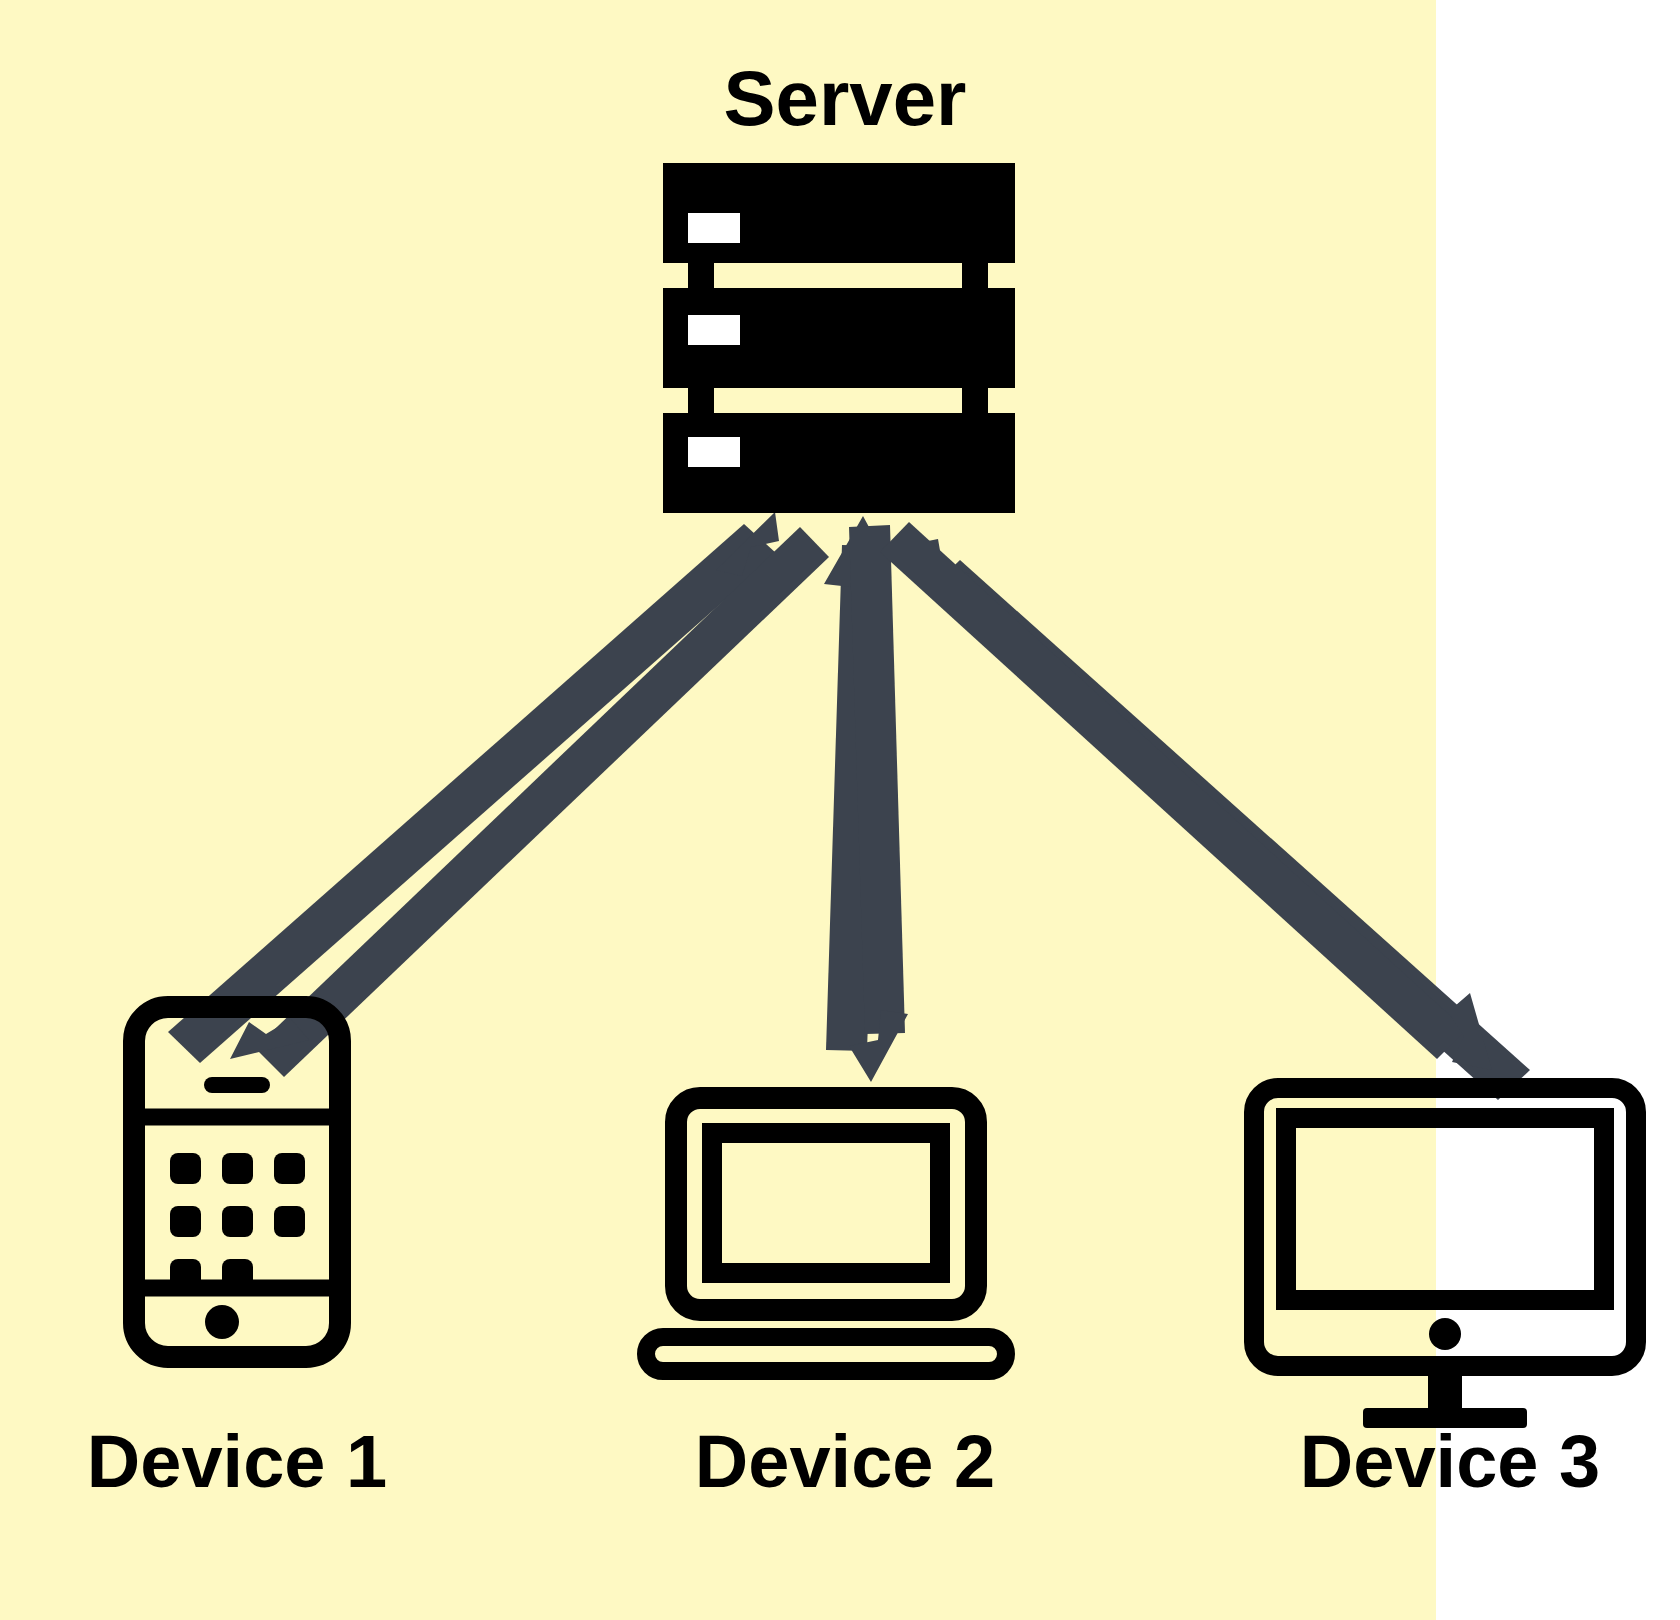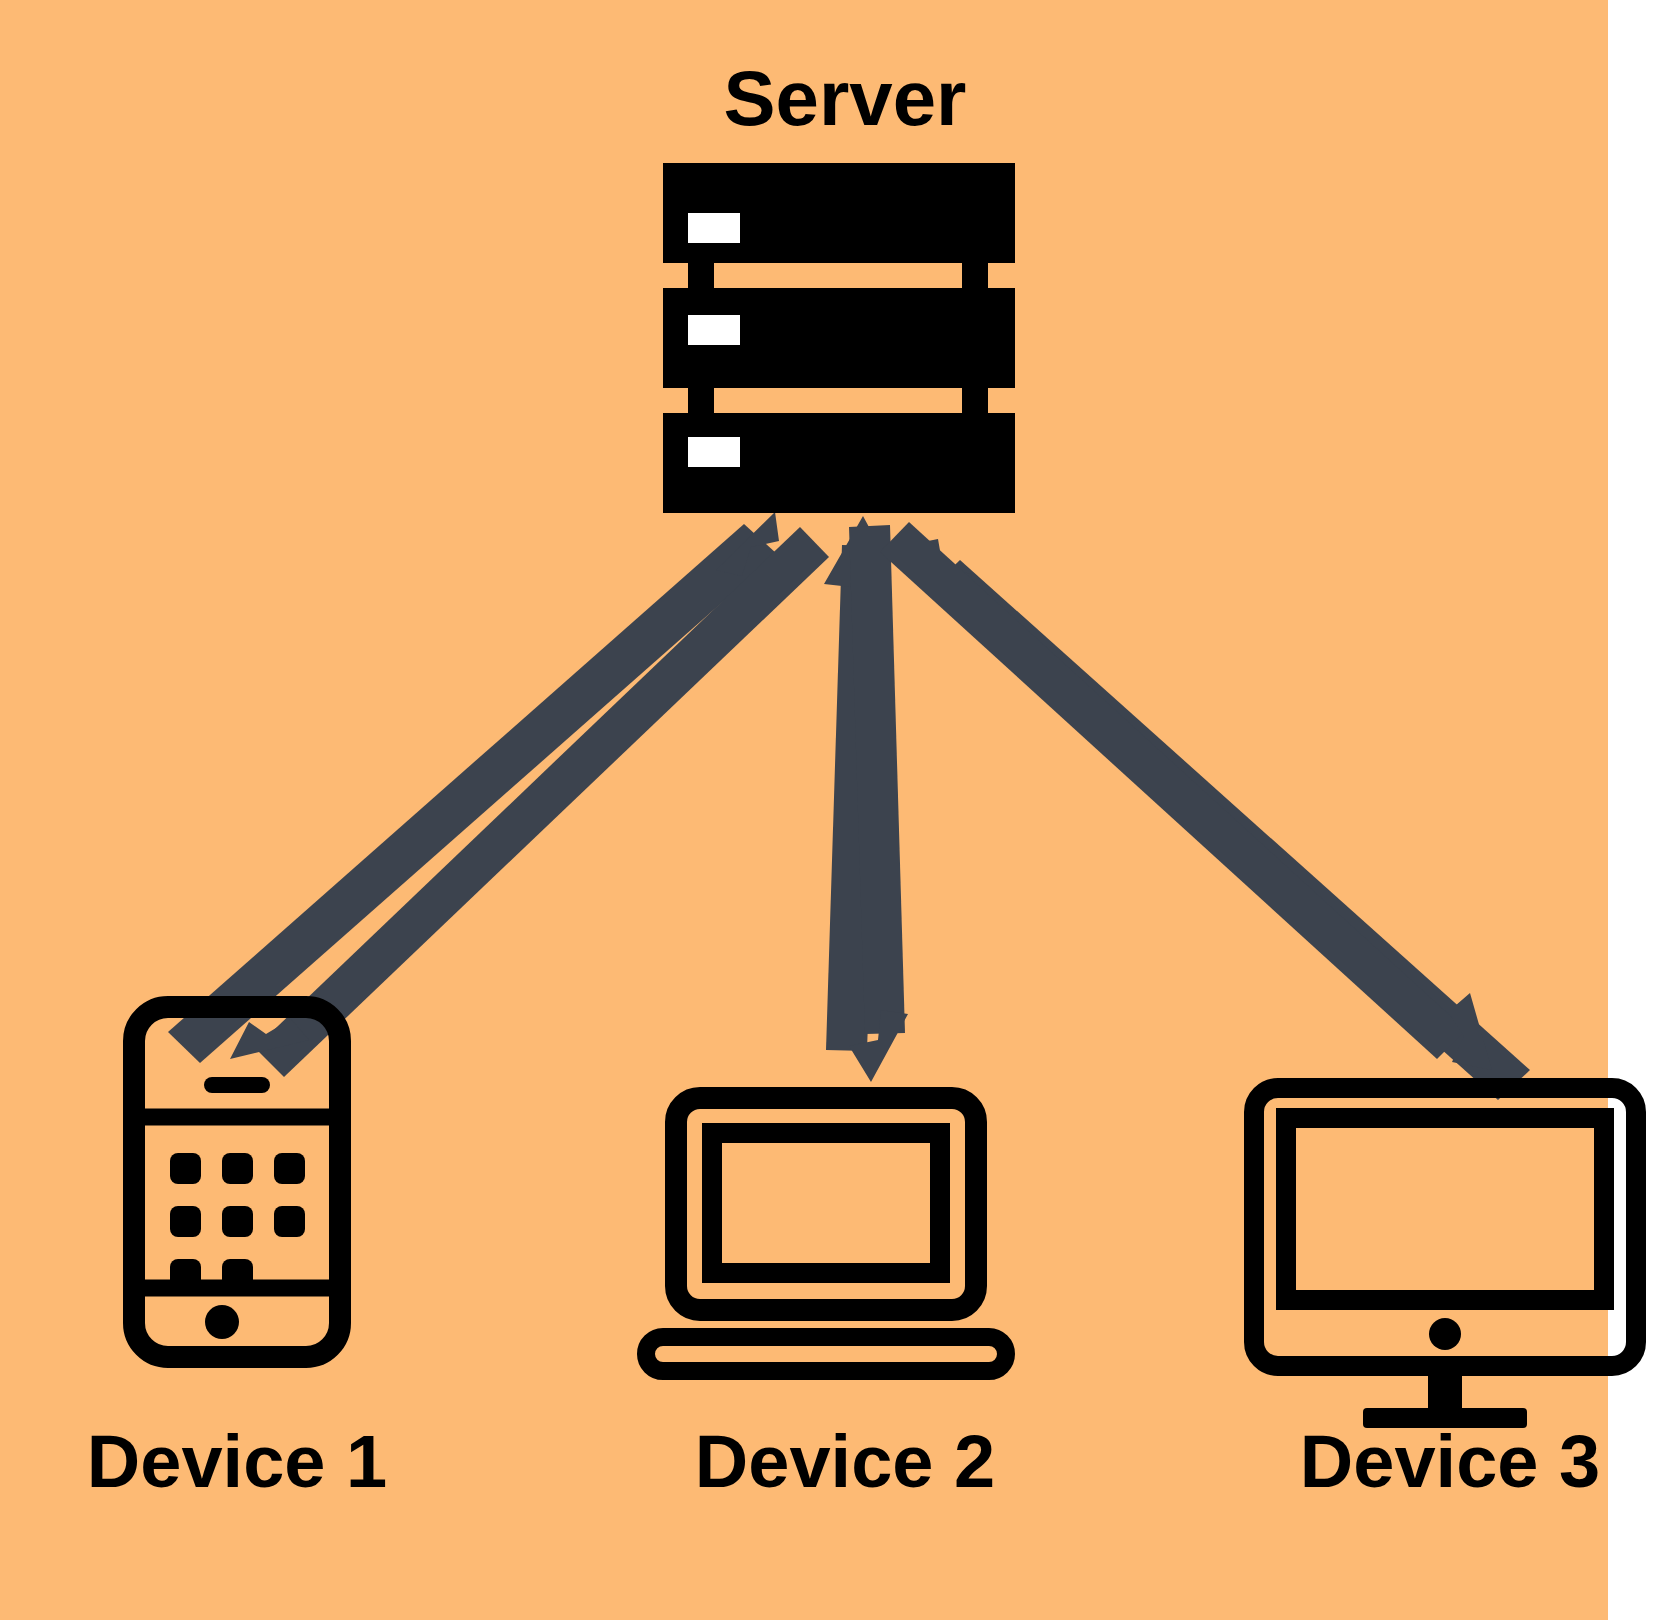--- a/index.html
+++ b/index.html
@@ -8,23 +8,23 @@
     background: #ffffff;
   }
   body {
     width: 1680px;
     height: 1620px;
     font-family: "Liberation Sans", sans-serif;
     overflow: hidden;
   }
   #diagram-root {
     position: relative;
-    width: 1608px;
+    width: 1436px;
     height: 1620px;
-    background: #fdba74;
+    background: #fef9c3;
   }
   #diagram-svg {
     position: absolute;
     top: 0;
     left: 0;
     width: 1680px;
     height: 1620px;
     display: block;
   }
   .node-label {

